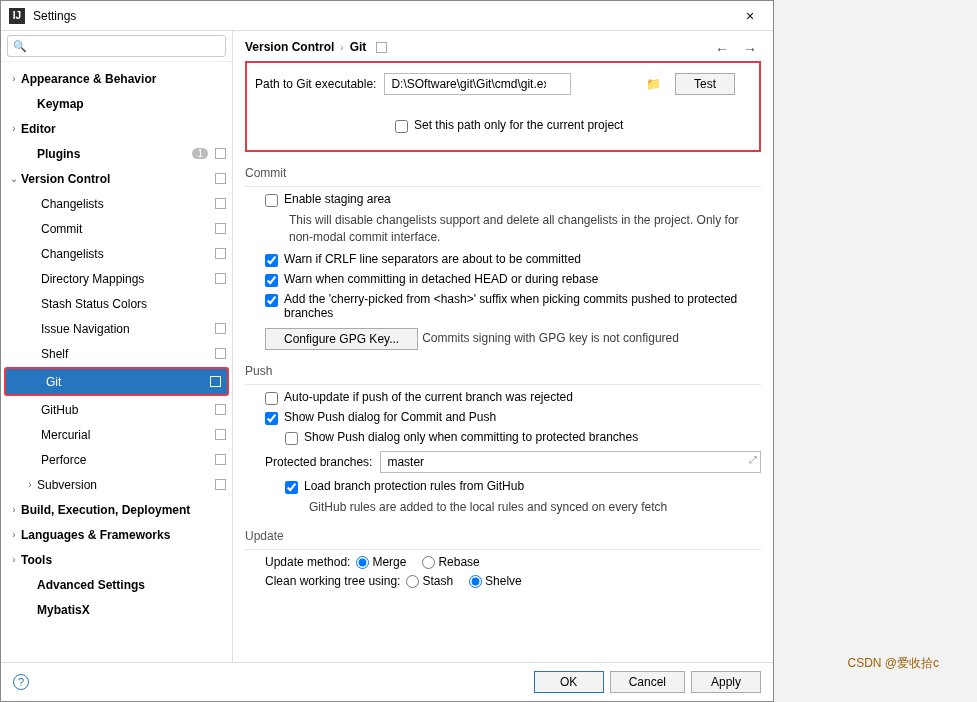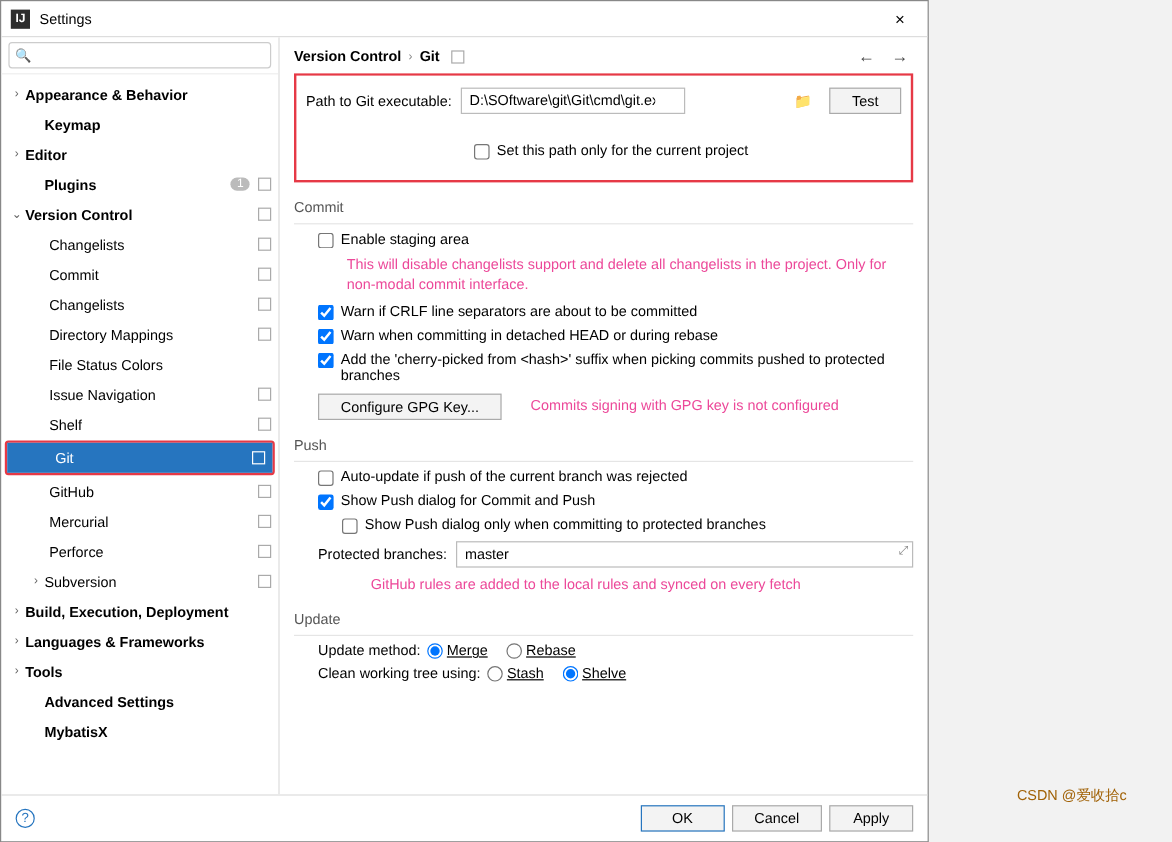--- a/index.html
+++ b/index.html
@@ -28,44 +28,44 @@
 .tree-row.l2 { padding-left: 40px; }
 .git-highlight { border:2px solid #e63946; border-radius:3px; margin:1px 3px;}
 .main { flex: 1; display: flex; flex-direction: column; overflow: hidden; }
 .crumb-row { padding: 8px 12px 6px 12px; display: flex; align-items: center; gap: 6px; }
 .crumb-row .crumb { font-weight: bold; }
 .crumb-row .sep { color: #888; font-size: 10px; }
 .crumb-row .proj-icon2 { width:11px;height:11px;border:1px solid #aaa; margin-left:4px;}
 .crumb-row .spacer { flex:1; }
 .crumb-row .navarrow { color:#444; cursor:pointer; margin:0 4px; font-size:14px;}
 .content { flex: 1; overflow: auto; padding: 0 12px 12px 12px; }
-.redbox { border: 2px solid #e63946; padding: 4px 8px 12px 8px; margin-bottom: 10px; }
+.redbox { border: 2px solid #e63946; padding: 4px 24px 12px 8px; margin-bottom: 10px; }
 .field-row { display: flex; align-items: center; gap: 8px; margin: 6px 0; }
 .field-row label { white-space: nowrap; }
 .field-row input[type=text] { flex: 1; padding: 3px 24px 3px 6px; border: 1px solid #bbb; font-size:12px; }
 .input-wrap { flex:1; position:relative; }
 .input-wrap .folder { position:absolute; right:6px; top:4px; color:#aaa; cursor:pointer;}
 .btn { padding: 3px 18px; border: 1px solid #aaa; background: #f3f3f3; cursor: pointer; font-size:12px;}
 .btn.primary { border:1px solid #2675bf; }
 .section-title { margin: 14px 0 6px 0; color: #555; }
 .check-row { display: flex; align-items: flex-start; gap: 6px; margin: 5px 0; }
 .check-row input { margin-top: 2px; }
-.hint { color: #ec4899; margin: 2px 0 6px 24px; line-height: 1.4; }
+.hint { color: #404040; margin: 2px 0 6px 24px; line-height: 1.4; }
 .sub { margin-left: 20px; }
 .expand-input { position:relative; }
 .expand-input input { width:100%; padding:3px 20px 3px 6px; border:1px solid #bbb; }
 .expand-input .exp { position:absolute; right:4px; top:3px; color:#888; font-size:10px;}
 .radio-row { display:flex; align-items:center; gap:6px; margin:5px 0;}
-.radio-row .opt { display:inline-flex; align-items:center; gap:3px; margin-right:10px;text-decoration:underline;}
+.radio-row .opt { display:inline-flex; align-items:center; gap:3px; margin-right:10px;}
 .footer { border-top: 1px solid #ddd; padding: 8px 12px; display: flex; align-items: center; }
 .footer .help { width:16px;height:16px;border-radius:50%;border:1px solid #2675bf;color:#2675bf;display:inline-flex;align-items:center;justify-content:center;font-size:11px;cursor:pointer;}
 .footer .spacer { flex:1; }
 .footer .btn { margin-left:6px; min-width:70px;}
 .watermark { position:absolute; right:38px; bottom:30px; color:#a16207; font-size:12px; pointer-events:none;}
-.gpg-row { display:flex; align-items:center; gap:24px; margin:8px 0;}
+.gpg-row { display:flex; align-items:center; gap:4px; margin:8px 0;}
 .sec-hr { border:none; border-top:1px solid #e5e5e5; margin-top:4px;}
 </style>
 </head>
 <body>
 
 <div class="window">
   <div class="titlebar">
     <span class="logo">IJ</span>
     <span class="title">Settings</span>
     <span class="close">×</span>
@@ -110,21 +110,21 @@
           </div>
         <div class="tree-row l2">
             <span class="lbl">Changelists</span>
             <span class="proj-icon"></span>
           </div>
         <div class="tree-row l2">
             <span class="lbl">Directory Mappings</span>
             <span class="proj-icon"></span>
           </div>
         <div class="tree-row l2">
-            <span class="lbl">File Status Colors</span>
+            <span class="lbl">Stash Status Colors</span>
           </div>
         <div class="tree-row l2">
             <span class="lbl">Issue Navigation</span>
             <span class="proj-icon"></span>
           </div>
         <div class="tree-row l2">
             <span class="lbl">Shelf</span>
             <span class="proj-icon"></span>
           </div>
         <div class="git-highlight">
@@ -240,20 +240,24 @@
               <input type="checkbox" style="">
               <label>Show Push dialog only when committing to protected branches</label>
             </div>
           <div class="field-row">
             <label>Protected branches:</label>
             <div class="expand-input" style="flex:1;">
               <input type="text" value="master" style="">
               <span class="exp">⤢</span>
             </div>
           </div>
+          <div class="check-row" style="margin-left:20px;">
+              <input type="checkbox" checked="" style="">
+              <label>Load branch protection rules from GitHub</label>
+            </div>
           <div class="hint" style="margin-left:44px;">GitHub rules are added to the local rules and synced on every fetch</div>
         </div>
 
         <div class="section-title">Update</div>
         <hr class="sec-hr">
         <div class="sub">
           <div class="radio-row">
             <label>Update method:</label>
             <span class="opt">
                 <input type="radio" name="um" checked="" style="">

